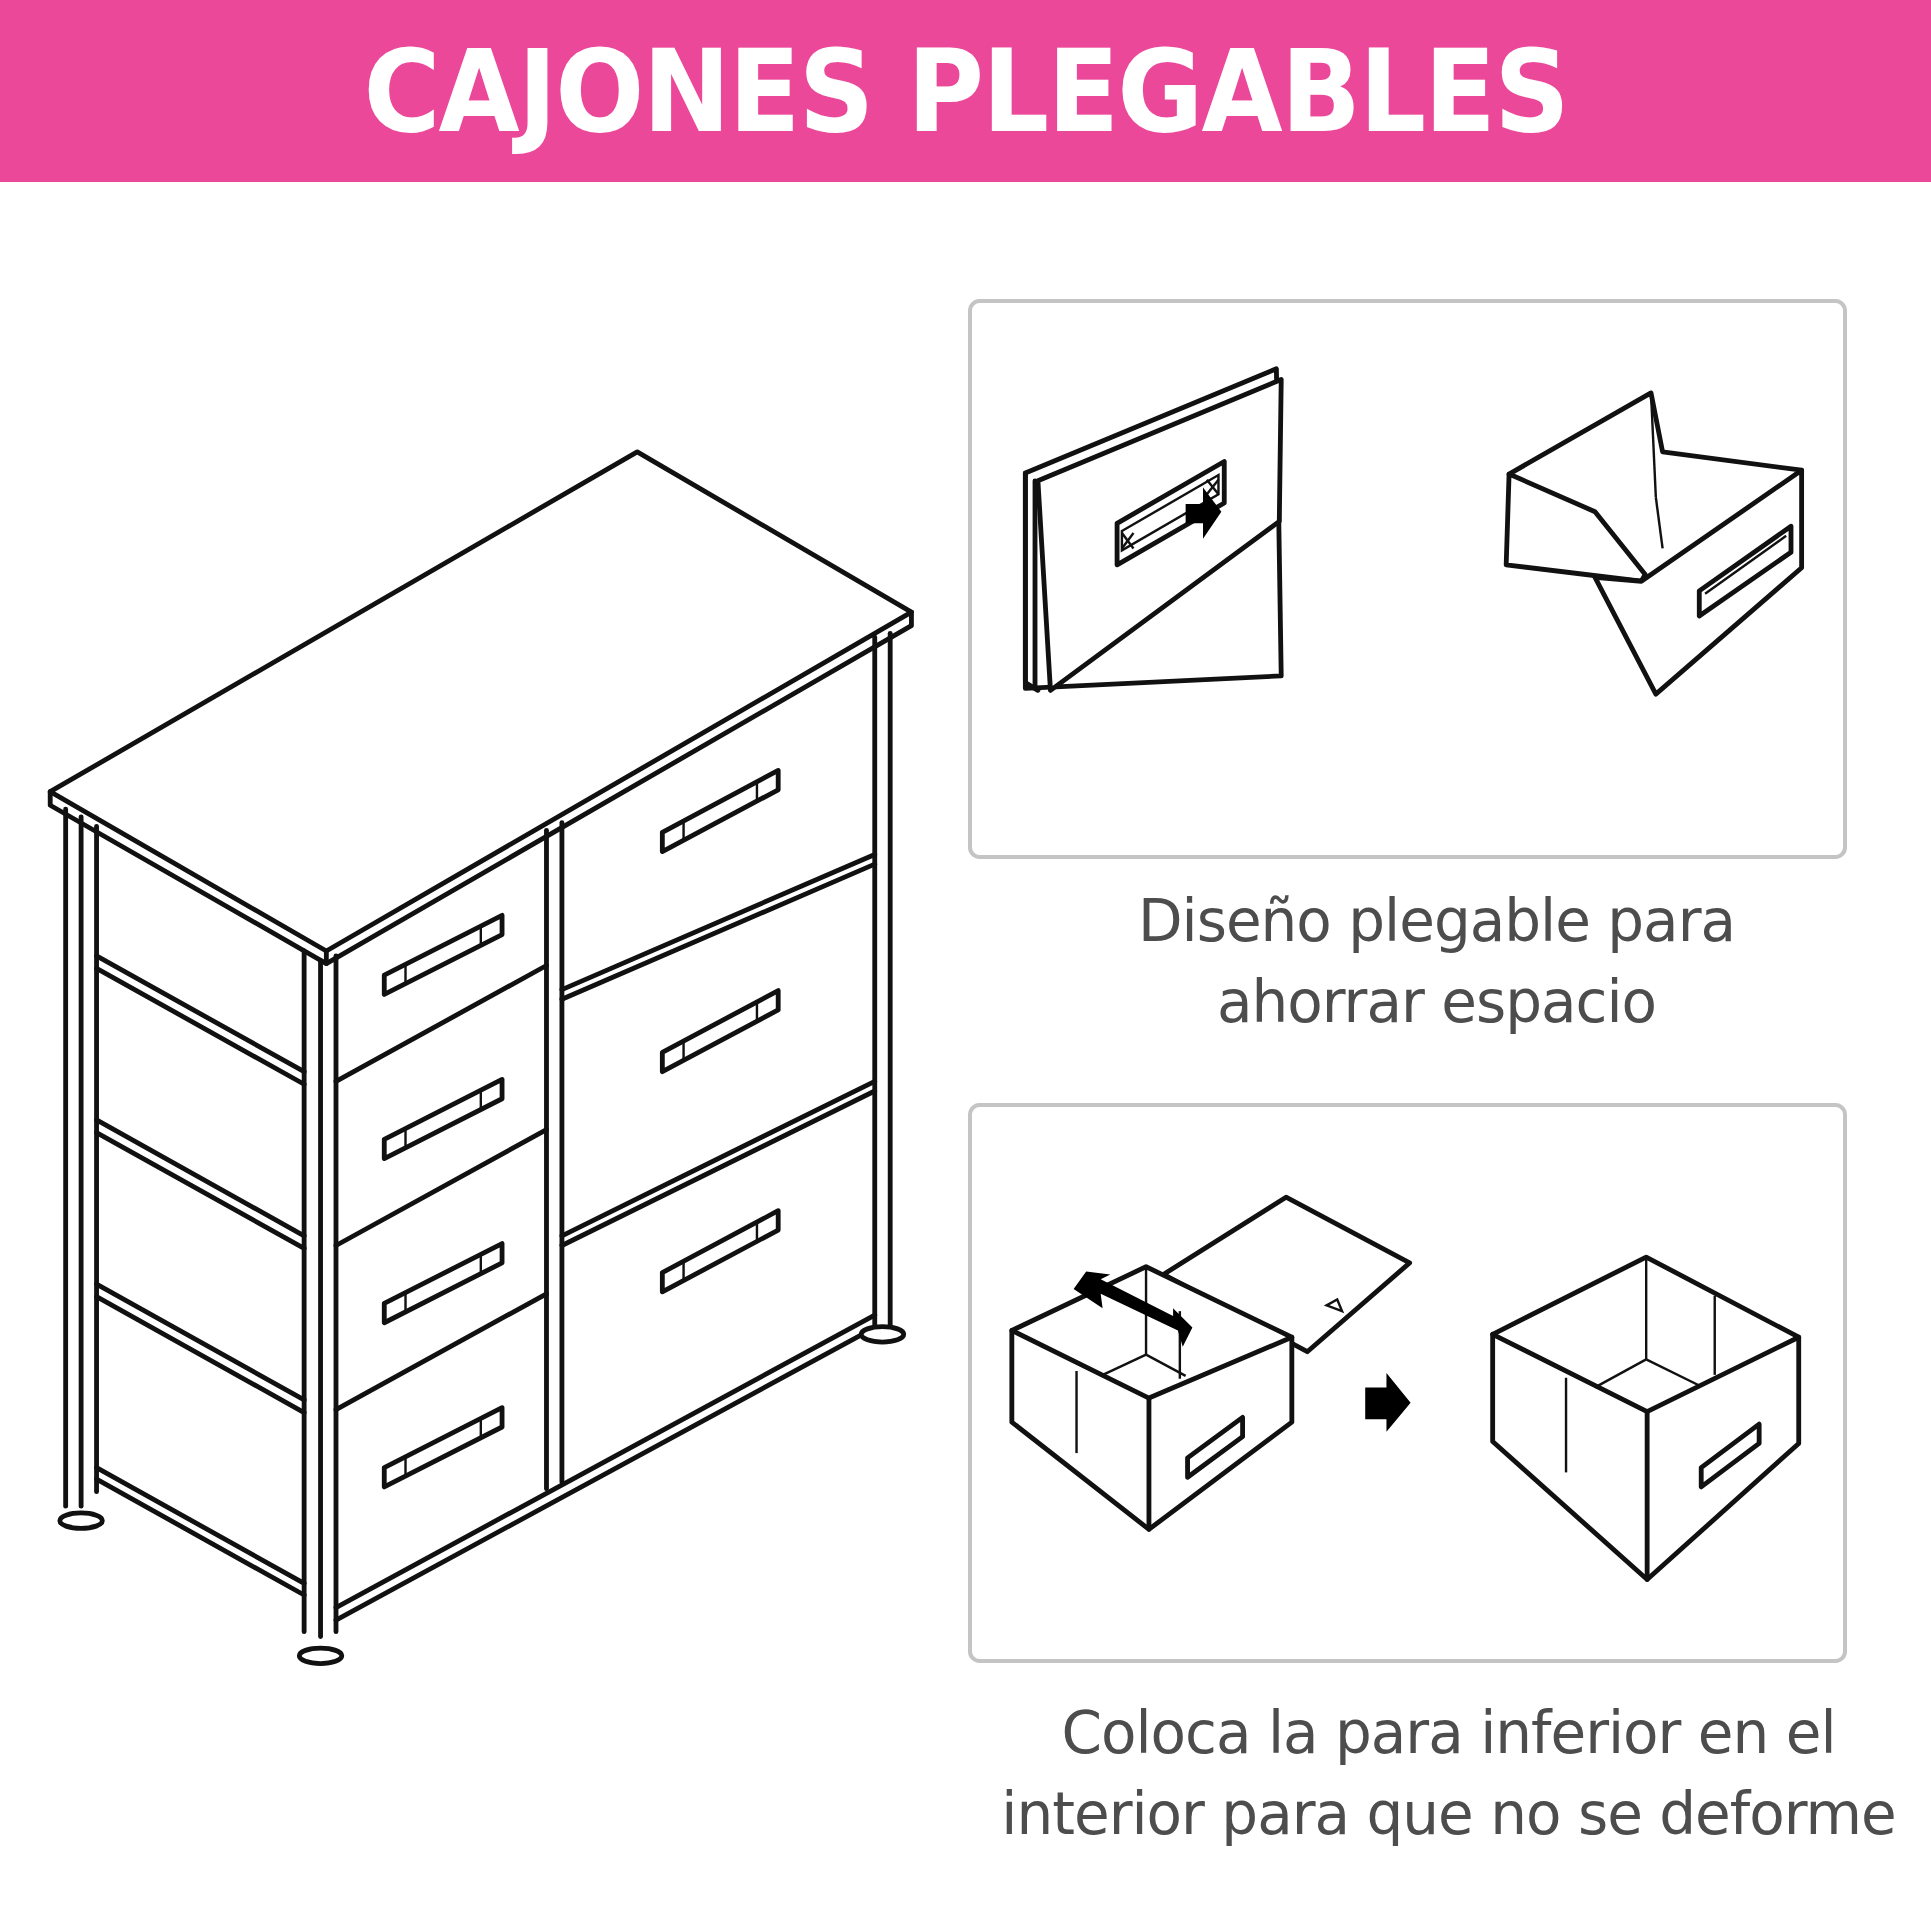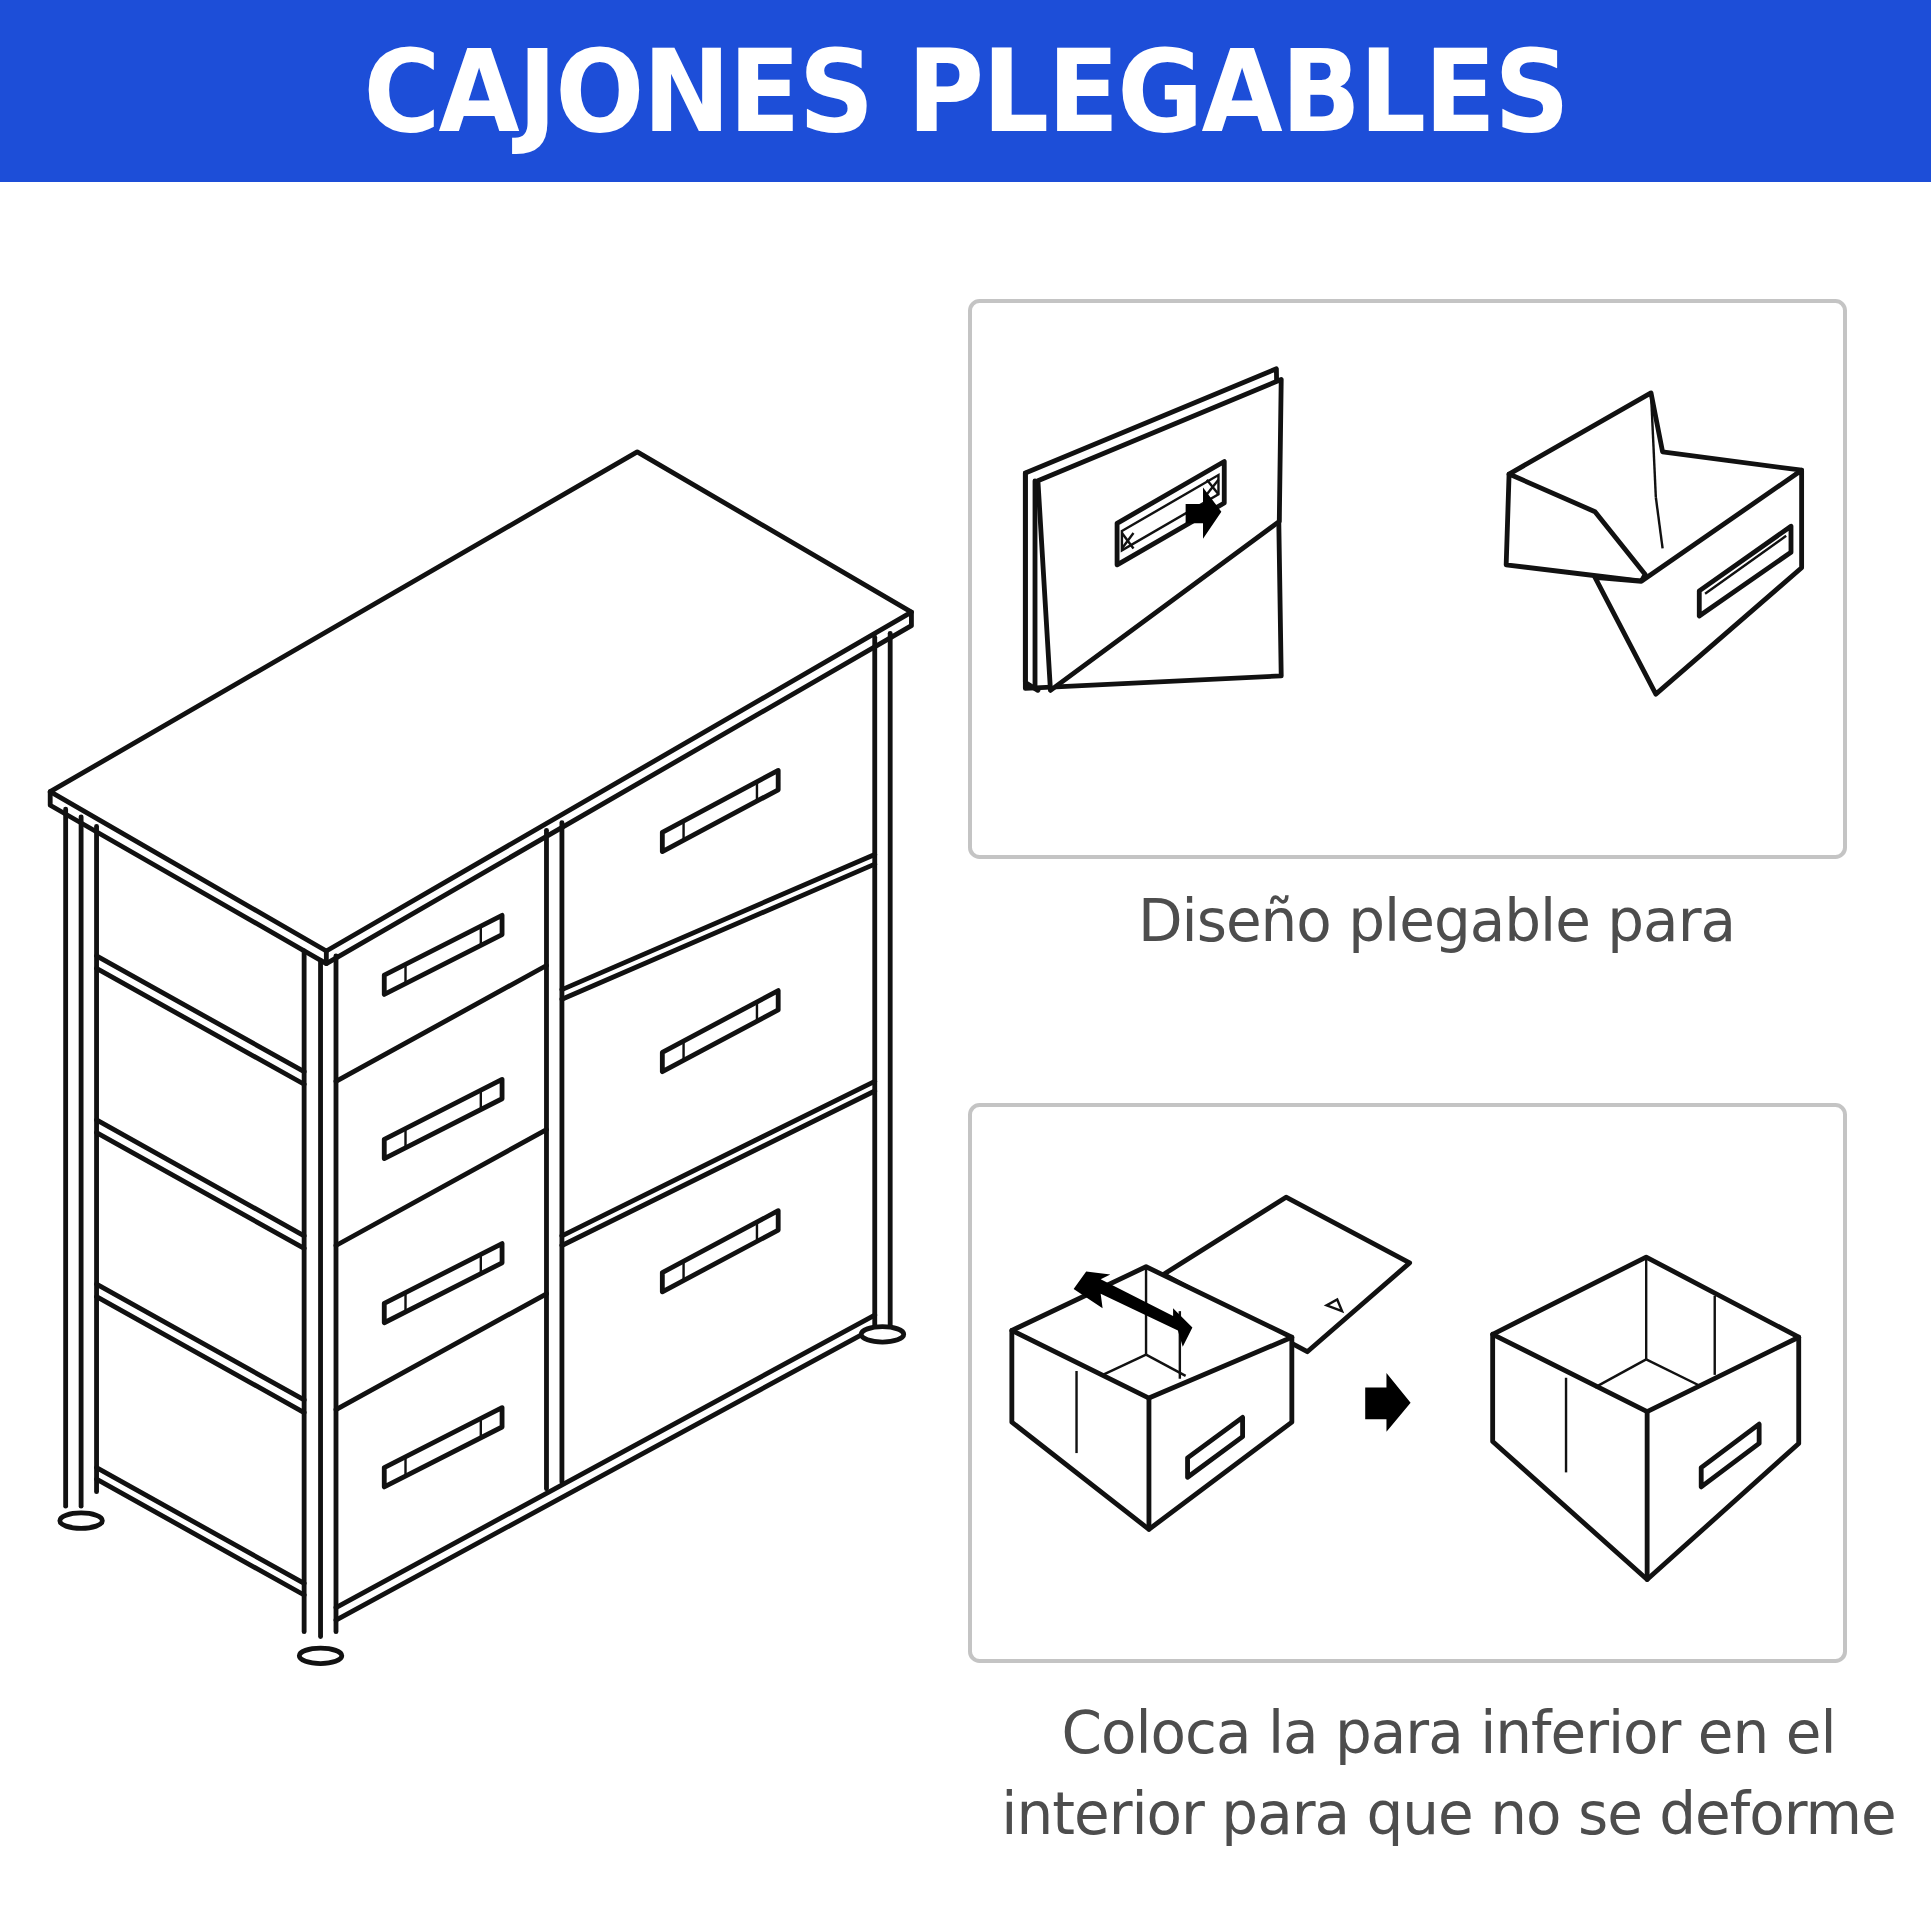--- a/index.html
+++ b/index.html
@@ -1,17 +1,17 @@
 <!DOCTYPE html>
 <html><head>
   <meta charset="utf-8">
   <style>
     html, body { margin: 0; padding: 0; background: #ffffff; }
     body { width: 1931px; height: 1931px; position: relative; overflow: hidden; font-family: "Liberation Sans", sans-serif; }
-    .banner { position: absolute; left: 0; top: 0; width: 1931px; height: 182px; background: #1d4ed8; display: flex; align-items: center; justify-content: center; }
+    .banner { position: absolute; left: 0; top: 0; width: 1931px; height: 182px; background: #ec4899; display: flex; align-items: center; justify-content: center; }
     .banner-title { color: #ffffff; font-family: "DejaVu Sans", sans-serif; font-weight: bold; font-size: 114px; letter-spacing: -1.9px; transform: scaleX(0.92); white-space: nowrap; }
     .panel { position: absolute; background: #ffffff; border: 4.8px solid #c4c4c4; border-radius: 11.6px; box-sizing: border-box; }
     .panel-top { left: 968px; top: 299px; width: 879px; height: 560px; }
     .panel-bottom { left: 968px; top: 1103px; width: 879px; height: 560px; }
     .caption { position: absolute; color: #4d4d4d; font-family: "DejaVu Sans", sans-serif; text-align: center; font-size: 58px; line-height: 81px; letter-spacing: -1px; margin-left: 29px; }
     .caption-top { left: 968px; top: 881px; width: 879px; }
     .caption-bottom { left: 908px; top: 1693px; width: 1023px; }
     .caption span { display: block; white-space: nowrap; }
     svg { position: absolute; overflow: visible; }
     .ln { fill: none; stroke: #111; stroke-width: 5; stroke-linejoin: round; stroke-linecap: round; }
@@ -133,20 +133,21 @@
     <line class="thin" x1="1710" y1="407" x2="1715" y2="515"></line>
     <line class="thin" x1="1715" y1="515" x2="1722" y2="568"></line>
     <g>
       <polygon class="fill-w" points="1760,612 1855,545 1855,572 1760,638"></polygon>
       <line class="thin" x1="1766" y1="615" x2="1850" y2="555"></line>
     </g>
   </g>
 </svg>
 <div class="caption caption-top">
   <span>Diseño plegable para</span>
+  <span>ahorrar espacio</span>
 </div>
 
 <div class="panel panel-bottom"></div>
 <svg width="1931" height="1931" viewBox="0 0 2000 2000" style="left:0;top:0;">
   <g>
     <polygon class="fill-w" points="1205,1320 1332,1240 1460,1308 1354,1400"></polygon>
     <polygon class="thin" points="1374,1352 1385,1346 1390,1358"></polygon>
   </g>
   <g>
     <polygon class="fill-w" points="1048,1378 1187,1312 1338,1385 1338,1473 1190,1584 1048,1473"></polygon>

